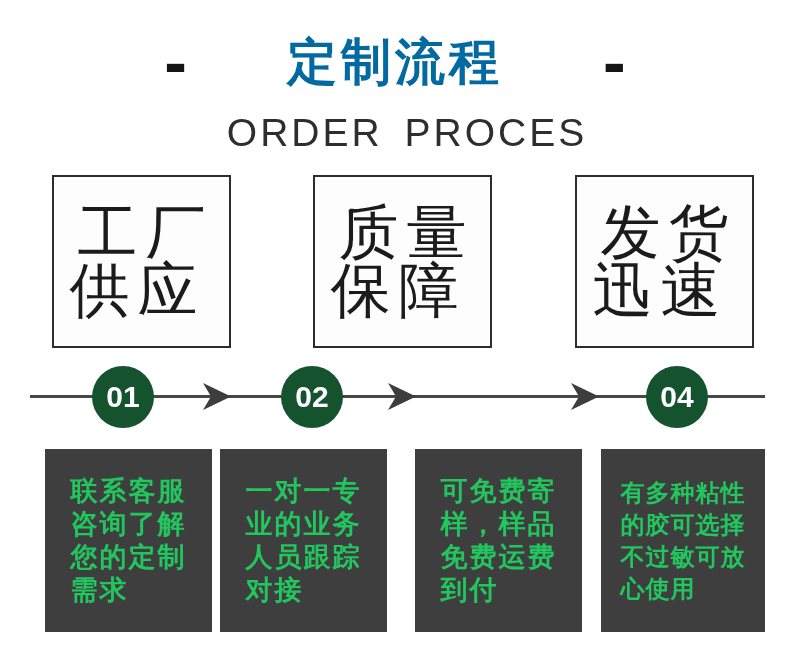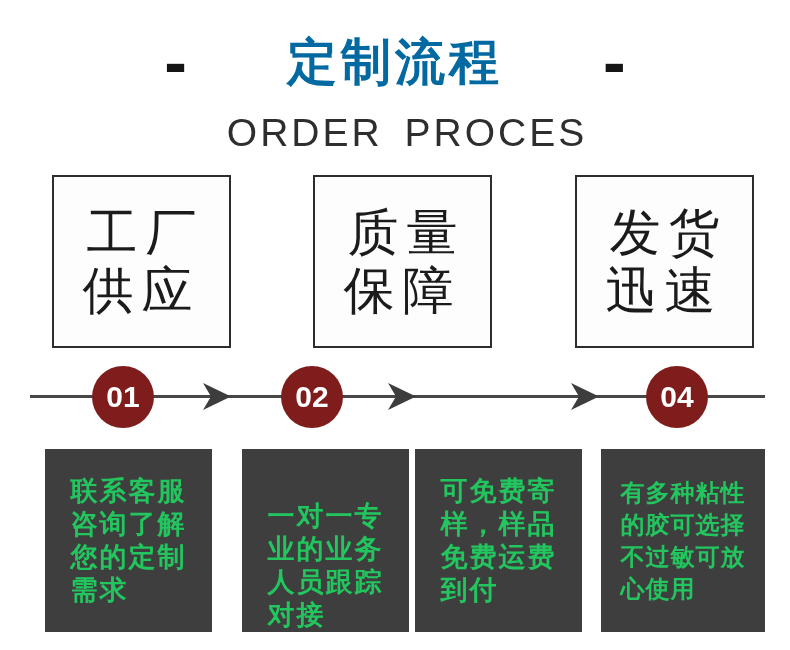--- a/index.html
+++ b/index.html
@@ -63,26 +63,25 @@
     top: 175px;
     width: 179px;
     height: 173px;
     background: #fdfdfd;
     border: 2px solid #2d2d2d;
     display: flex;
     align-items: center;
     justify-content: center;
   }
   .feature-box .feature-text {
-    font-size: 51px;
+    font-size: 60px;
     font-weight: 400;
     letter-spacing: 8px;
     line-height: 58px;
     color: #1b1b1b;
-    text-align: center;
     white-space: pre-line;
     text-indent: 8px; 
   }
   .f1 { left: 52px; }
   .f2 { left: 313px; }
   .f3 { left: 575px; }
 
   
   .timeline-line {
     position: absolute;
@@ -91,21 +90,21 @@
     width: 735px;
     height: 3px;
     background: #474747;
   }
   .step-circle {
     position: absolute;
     top: 366px;
     width: 62px;
     height: 62px;
     border-radius: 50%;
-    background: #7f1d1d;
+    background: #14532d;
     display: flex;
     align-items: center;
     justify-content: center;
     color: #ffffff;
     font-size: 30px;
     font-weight: 600;
   }
   .c1 { left: 92px; }
   .c2 { left: 281px; }
   .c3 { left: 462px; }
@@ -135,21 +134,21 @@
   .step-card .step-text {
     color: #22c55e;
     font-size: 27px;
     font-weight: 700;
     letter-spacing: 2px;
     line-height: 33px;
     text-align: left;
     white-space: pre-line;
   }
   .s1 { left: 45px; }
-  .s2 { left: 242px; align-items: flex-end; }
+  .s2 { left: 220px; }
   .s3 { left: 415px; }
   .s4 { left: 601px; width: 164px; }
   .s4 .step-text { font-size: 24px; letter-spacing: 1px; line-height: 32px; }
 </style>
 </head>
 <body>
 
 <div class="page">
 
   <div class="title-row">

